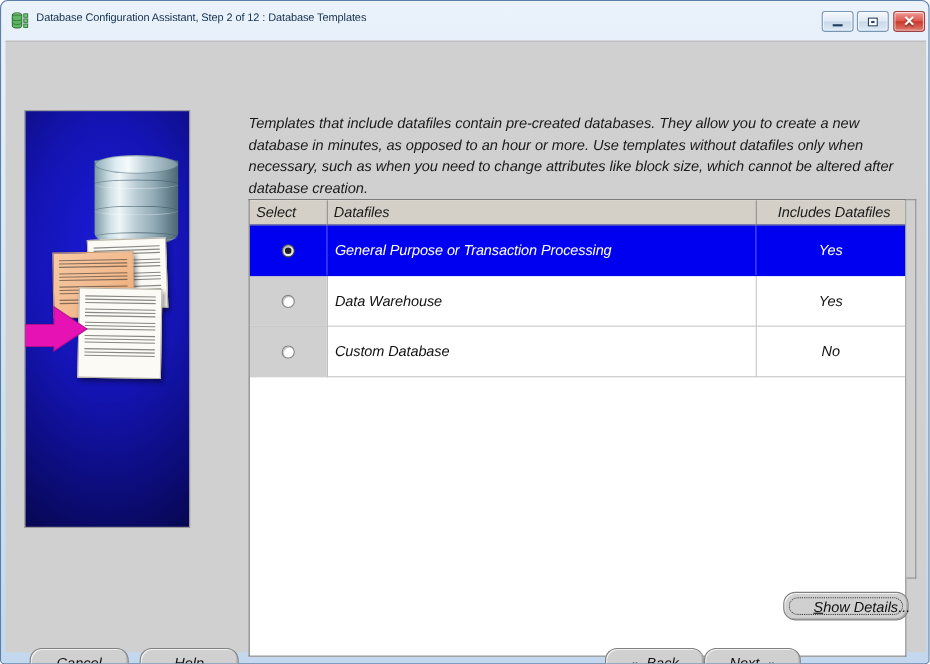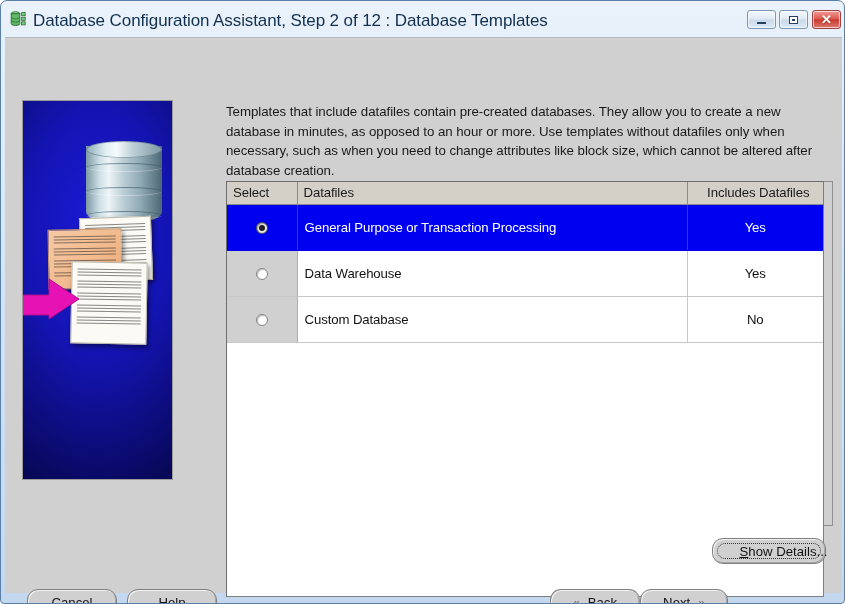--- a/index.html
+++ b/index.html
@@ -38,21 +38,21 @@
     box-sizing: border-box;
   }
   #title-icon {
     position: absolute;
     left: 9px; top: 9px;
     width: 18px; height: 18px;
   }
   #title-text {
     position: absolute;
     left: 32px; top: 10px;
-    font-size: 17px;
+    font-size: 10px;
     color: #12304e;
     white-space: nowrap;
     letter-spacing: -0.1px;
   }
 
   
   .winbtn {
     position: absolute;
     top: 9px;
     width: 29px; height: 19px;
@@ -105,20 +105,21 @@
     text-shadow: 0 1px 1px rgba(0,0,0,.35);
   }
 
   
   #client {
     position: absolute;
     left: 4px; top: 36px;
     width: 837px; height: 555px;
     background: #d0d0d0;
     border-top: 1px solid #b9b9b9;
+    font-style: italic;
   }
 
   
   #banner {
     position: absolute;
     left: 17px; top: 62px;
     width: 149px; height: 378px;
     border: 1px solid #9a9a9a;
     background: radial-gradient(ellipse 120% 80% at 50% 35%, #1b1bd8 0%, #1414b4 40%, #0b0b72 75%, #050540 100%);
     overflow: hidden;

